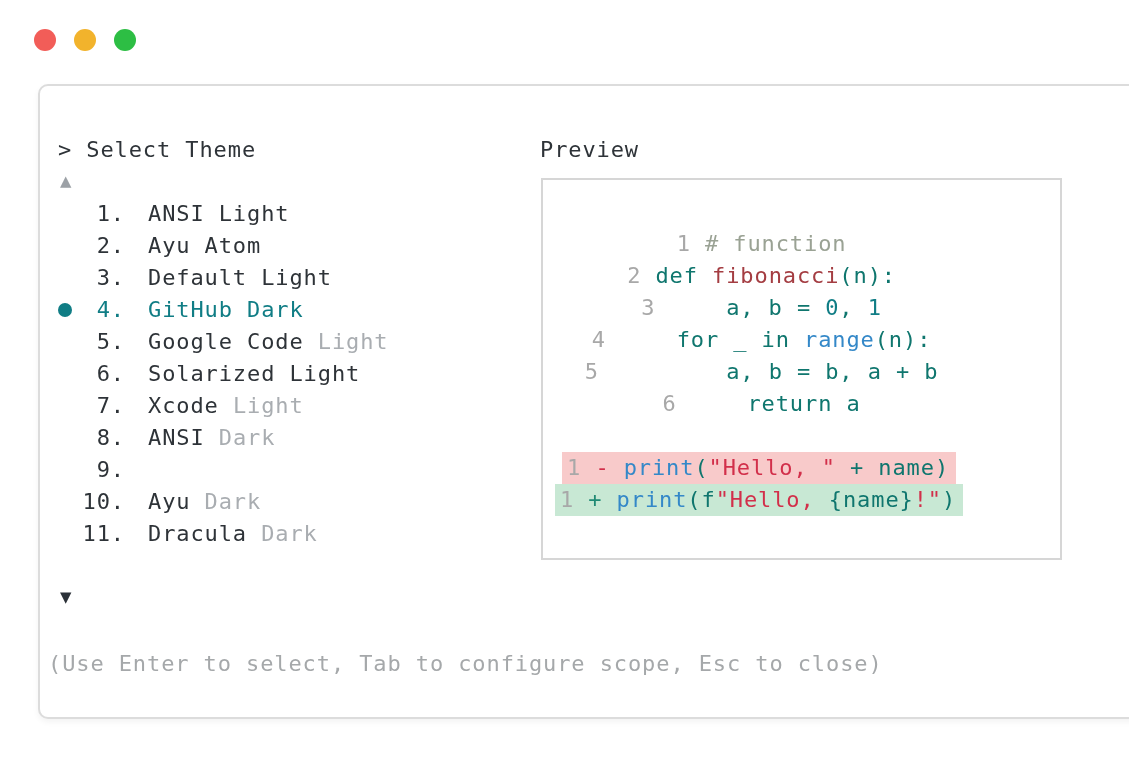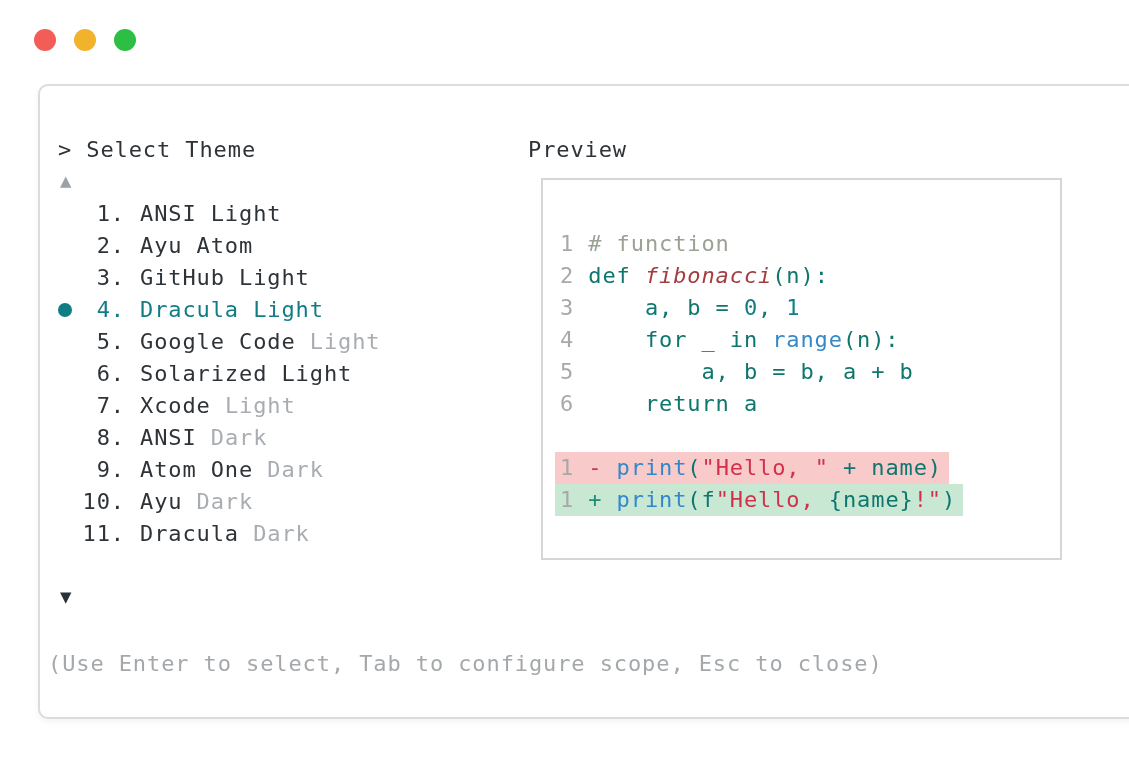--- a/index.html
+++ b/index.html
@@ -22,39 +22,39 @@
   }
   .select-header { position:absolute; left:18px; top:48px; height:32px; line-height:32px; color:#2e3338; white-space:pre; }
   .arrow { position:absolute; left:20px; height:32px; line-height:32px; font-size:19px; letter-spacing:0; }
   .arrow-up   { top:78px;  color:#9ca1a6; }
   .arrow-down { top:494px; color:#2b3138; }
   .theme-list { position:absolute; left:18px; top:112px; }
   .theme-row { display:flex; height:32px; line-height:32px; color:#2e3338; white-space:pre; cursor:default; }
   .theme-row .marker { width:22px; display:flex; align-items:center; }
   .theme-row .dot { width:14px; height:14px; border-radius:50%; background:#107d85; }
   .theme-row .num { width:45px; text-align:right; }
-  .theme-row .label { margin-left:15px; }
+  .theme-row .label { margin-left:23px; }
   .theme-row .muted { color:#a9adb1; }
   .theme-row.selected, .theme-row.selected .num, .theme-row.selected .label { color:#107d85; }
   .help { position:absolute; left:8px; top:564px; line-height:28px; color:#a5a8aa; white-space:pre; }
   
-  .preview-label { position:absolute; left:488px; top:48px; height:32px; line-height:32px; color:#2e3338; }
+  .preview-label { position:absolute; left:500px; top:48px; height:32px; line-height:32px; color:#2e3338; }
   .preview-box {
     position:absolute; left:501px; top:92px; width:521px; height:382px;
     background:#ffffff; border:2px solid #d6d6d6;
   }
   .code-area { position:absolute; left:17px; top:48px; white-space:pre; }
-  .code-line { height:32px; line-height:32px; }
+  .code-line { height:32px; line-height:32px;text-align:center; }
   .ln { color:#a8a8a8; }
   .hl { display:inline-block; height:32px; line-height:32px; padding:0 7px 0 5px; margin-left:-5px; }
   .hl-removed { background:#f8caca; }
   .hl-added   { background:#c8e8d4; }
   .tok-text    { color:#0f766e; }
   .tok-comment { color:#9aa294; }
-  .tok-defname { color:#a43d42;font-style:italic; }
+  .tok-defname { color:#a43d42; }
   .tok-num     { color:#107d85; }
   .tok-builtin { color:#3488c8; }
   .tok-string  { color:#d22f4a; }
   .tok-minus   { color:#d22f4a; }
   .tok-plus    { color:#208a74; }
 </style>
 </head>
 <body>
 
 <div class="traffic">
@@ -62,27 +62,27 @@
   <div class="light yellow"></div>
   <div class="light green"></div>
 </div>
 
 <div class="window mono">
   <div class="select-header">&gt; Select Theme</div>
   <div class="arrow arrow-up">▲</div>
   <div class="theme-list">
       <div class="theme-row"><span class="marker"></span><span class="num">1.</span><span class="label"><span>ANSI Light</span></span></div>
       <div class="theme-row"><span class="marker"></span><span class="num">2.</span><span class="label"><span>Ayu Atom</span></span></div>
-      <div class="theme-row"><span class="marker"></span><span class="num">3.</span><span class="label"><span>GitHub Light</span></span></div>
-      <div class="theme-row selected"><span class="marker"><span class="dot"></span></span><span class="num">4.</span><span class="label"><span>Dracula Light</span></span></div>
+      <div class="theme-row"><span class="marker"></span><span class="num">3.</span><span class="label"><span>Default Light</span></span></div>
+      <div class="theme-row selected"><span class="marker"><span class="dot"></span></span><span class="num">4.</span><span class="label"><span>GitHub Dark</span></span></div>
       <div class="theme-row"><span class="marker"></span><span class="num">5.</span><span class="label"><span>Google Code</span><span class="muted"> Light</span></span></div>
       <div class="theme-row"><span class="marker"></span><span class="num">6.</span><span class="label"><span>Solarized Light</span></span></div>
       <div class="theme-row"><span class="marker"></span><span class="num">7.</span><span class="label"><span>Xcode</span><span class="muted"> Light</span></span></div>
       <div class="theme-row"><span class="marker"></span><span class="num">8.</span><span class="label"><span>ANSI</span><span class="muted"> Dark</span></span></div>
-      <div class="theme-row"><span class="marker"></span><span class="num">9.</span><span class="label"><span>Atom One</span><span class="muted"> Dark</span></span></div>
+      <div class="theme-row"><span class="marker"></span><span class="num">9.</span></div>
       <div class="theme-row"><span class="marker"></span><span class="num">10.</span><span class="label"><span>Ayu</span><span class="muted"> Dark</span></span></div>
       <div class="theme-row"><span class="marker"></span><span class="num">11.</span><span class="label"><span>Dracula</span><span class="muted"> Dark</span></span></div>
     </div>
   <div class="arrow arrow-down">▼</div>
   <div class="help">(Use Enter to select, Tab to configure scope, Esc to close)</div>
 
   <div class="preview-label">Preview</div>
   <div class="preview-box">
     <div class="code-area"><div class="code-line"><span class="ln">1 </span><span class="tok-comment"># function</span></div><div class="code-line"><span class="ln">2 </span><span class="tok-text">def </span><span class="tok-defname">fibonacci</span><span class="tok-text">(n):</span></div><div class="code-line"><span class="ln">3 </span><span class="tok-text">    a, b = </span><span class="tok-num">0</span><span class="tok-text">, </span><span class="tok-num">1</span></div><div class="code-line"><span class="ln">4 </span><span class="tok-text">    for _ in </span><span class="tok-builtin">range</span><span class="tok-text">(n):</span></div><div class="code-line"><span class="ln">5 </span><span class="tok-text">        a, b = b, a + b</span></div><div class="code-line"><span class="ln">6 </span><span class="tok-text">    return a</span></div><div class="code-line"></div><div class="code-line"><span class="hl hl-removed"><span class="ln">1 </span><span class="tok-minus">- </span><span class="tok-builtin">print</span><span class="tok-text">(</span><span class="tok-string">"Hello, "</span><span class="tok-text"> + name)</span></span></div><div class="code-line"><span class="hl hl-added"><span class="ln">1 </span><span class="tok-plus">+ </span><span class="tok-builtin">print</span><span class="tok-text">(f</span><span class="tok-string">"Hello, </span><span class="tok-text">{name}</span><span class="tok-string">!"</span><span class="tok-text">)</span></span></div></div>
   </div>

